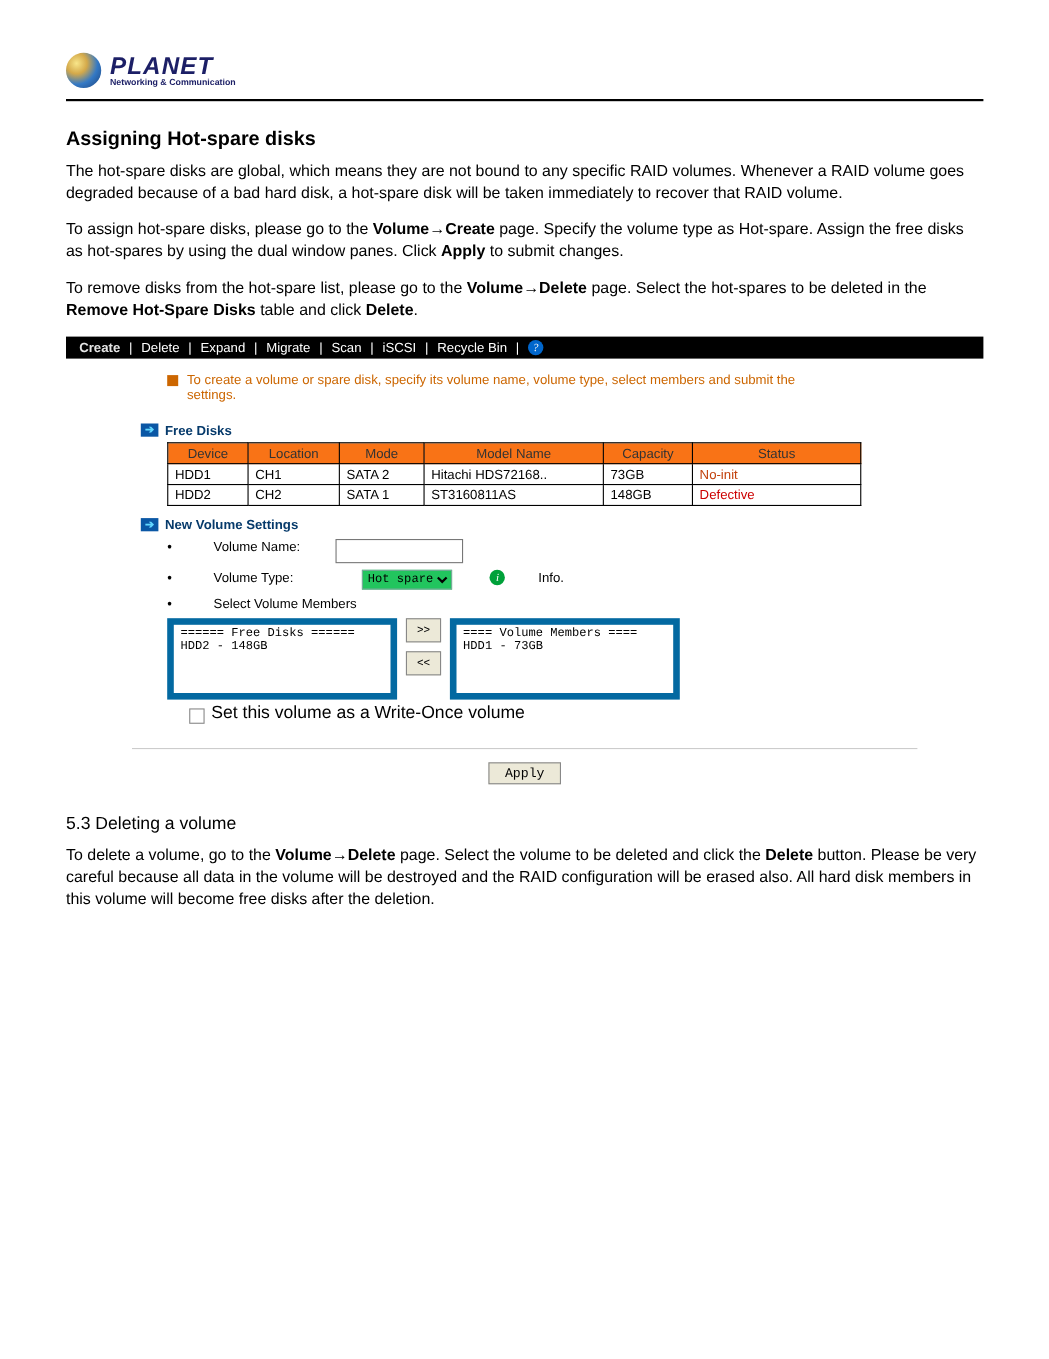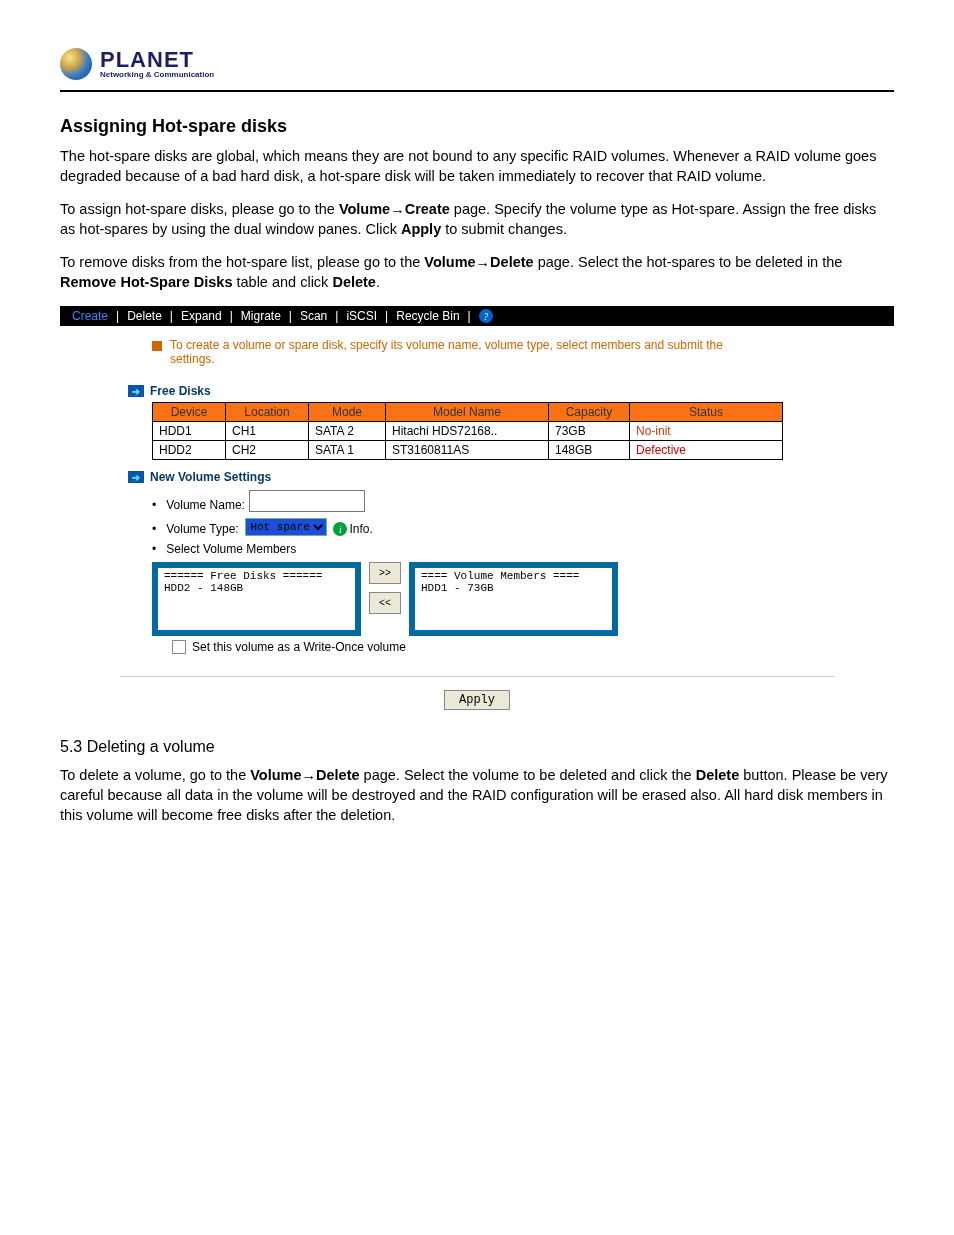--- a/index.html
+++ b/index.html
@@ -1,62 +1,62 @@
 <!DOCTYPE html>
 <html><head>
 <meta charset="utf-8">
 <style>
   body { margin: 0; padding: 0; font-family: Arial, sans-serif; background: #fff; color: #000; }
   .page { width: 954px; margin: 0 auto; padding: 48px 60px; box-sizing: border-box; }
   .head-logo { display: flex; align-items: center; gap: 8px; margin-bottom: 8px; }
   .globe { width: 32px; height: 32px; border-radius: 50%; background: radial-gradient(circle at 30% 30%, #f8e68a 0%, #d4a94a 30%, #3479c5 60%, #1a3f77 100%); }
   .logo-text { display: flex; flex-direction: column; line-height: 1; }
-  .logo-main { font-weight: 900; font-size: 22px; letter-spacing: 1px; color: #1c1f66; }
+  .logo-main { font-weight: 900; font-size: 22px; letter-spacing: 1px; color: #1c1f66; font-style: italic; }
   .logo-sub  { font-size: 8px; font-weight: bold; color: #1c1f66; }
   .hr { border-top: 2px solid #000; margin: 10px 0 24px 0; }
 
   .section-title { font-weight: bold; font-size: 18px; margin: 8px 0 10px 0; }
   p.body { font-size: 14.5px; line-height: 1.35; margin: 0 0 14px 0; }
   .bold { font-weight: bold; }
 
   
   .shot { margin: 6px 0 24px 0; }
   .navbar { background: #000; color: #fff; display: flex; align-items: center; font-size: 12px; height: 20px; padding-left: 4px; }
   .navbar span.tab { padding: 0 8px; cursor: default; }
   .navbar span.sep { color: #fff; }
-  .navbar .active { color: #3b82f6; }
+  .navbar .active { color: #e5e5e5; font-weight: bold; }
   .help-circ { display: inline-flex; align-items:center; justify-content:center; width:14px; height:14px; border-radius:50%; background:#0066cc; color:#fff; font-family: Georgia, serif; font-style: italic; font-size:10px; margin-left:8px; }
 
   .hint-row { display:flex; align-items:flex-start; margin:12px 0 18px 92px; }
   .orange-sq { width:10px; height:10px; background:#cc6600; margin:3px 8px 0 0; flex-shrink:0; }
   .hint-text { color:#cc6600; font-size:12px; max-width: 580px; }
 
   .panel { margin-left: 68px; }
   .panel-hd { display:flex; align-items:center; color:#063a6b; font-size:12px; font-weight:bold; margin-bottom:4px; }
   .panel-hd .arrow { width:16px; height:12px; background:#0a57a5; color:#62d7ff; display:inline-flex; align-items:center; justify-content:center; font-size:10px; margin-right:6px; }
 
   table.disks { border-collapse: collapse; font-size:12px; margin-left:92px; }
   table.disks th { background:#f97316; color:#333; font-weight:normal; padding:2px 6px; border:1px solid #000; }
   table.disks td { border:1px solid #000; padding:2px 6px; }
   .red { color:#cc0000; }
   .blue { color:#c2410c; }
 
   .form-area { margin-left:92px; font-size:12px; }
-  .li-row { display:flex; align-items:flex-end; margin:6px 0; }
+  .li-row { display:flex; align-items:flex-start; margin:6px 0;gap:28px; }
   .li-row::before { content:"\2022"; margin-right:10px; }
   .txtin { width:110px; height:18px; border:1px solid #777; background:#fff; margin-left:4px; }
-  .sel { font-family: 'Courier New', monospace; font-size:11px; height:18px; border:1px solid #7a9; background:#1d4ed8; }
+  .sel { font-family: 'Courier New', monospace; font-size:11px; height:18px; border:1px solid #7a9; background:#22c55e; }
   .info-i { width:14px; height:14px; border-radius:7px; background:#00a13a; color:#fff; display:inline-flex; align-items:center; justify-content:center; font-style:italic; font-family:Georgia,serif; font-size:10px; margin:0 2px 0 6px; }
 
   .dualpane { display:flex; align-items:flex-start; margin:4px 0 4px 92px; font-family:'Courier New',monospace; font-size:11px; }
   .box { border:6px solid #0369a1; width:185px; height:58px; padding:2px 6px; }
   .mover { display:flex; flex-direction:column; gap:8px; margin:0 8px; }
   .minibtn { width:30px; height:20px; border:1px solid #888; background:#ece9d8; font-size:10px; display:flex; align-items:center; justify-content:center; font-family:'Courier New',monospace; cursor:default; }
 
-  .opt-sub { margin-left:112px; font-size:12px; display:flex; align-items:flex-end; margin-top:4px; }
+  .opt-sub { margin-left:112px; font-size:16px; display:flex; align-items:flex-end; margin-top:4px; }
   .chk { width:12px; height:12px; border:1px solid #888; margin-right:6px; }
 
   .thinline { border-top:1px solid #ccc; margin:22px 60px 12px 60px; }
   .apply-row { text-align:center; }
   .applybtn { display:inline-block; border:1px solid #888; background:#ece9d8; font-family:'Courier New',monospace; font-size:12px; padding:2px 14px; cursor:default; }
 
   h2.h2 { font-size:16px; font-weight:normal; margin: 28px 0 10px 0; }
 </style>
 </head>
 <body>

